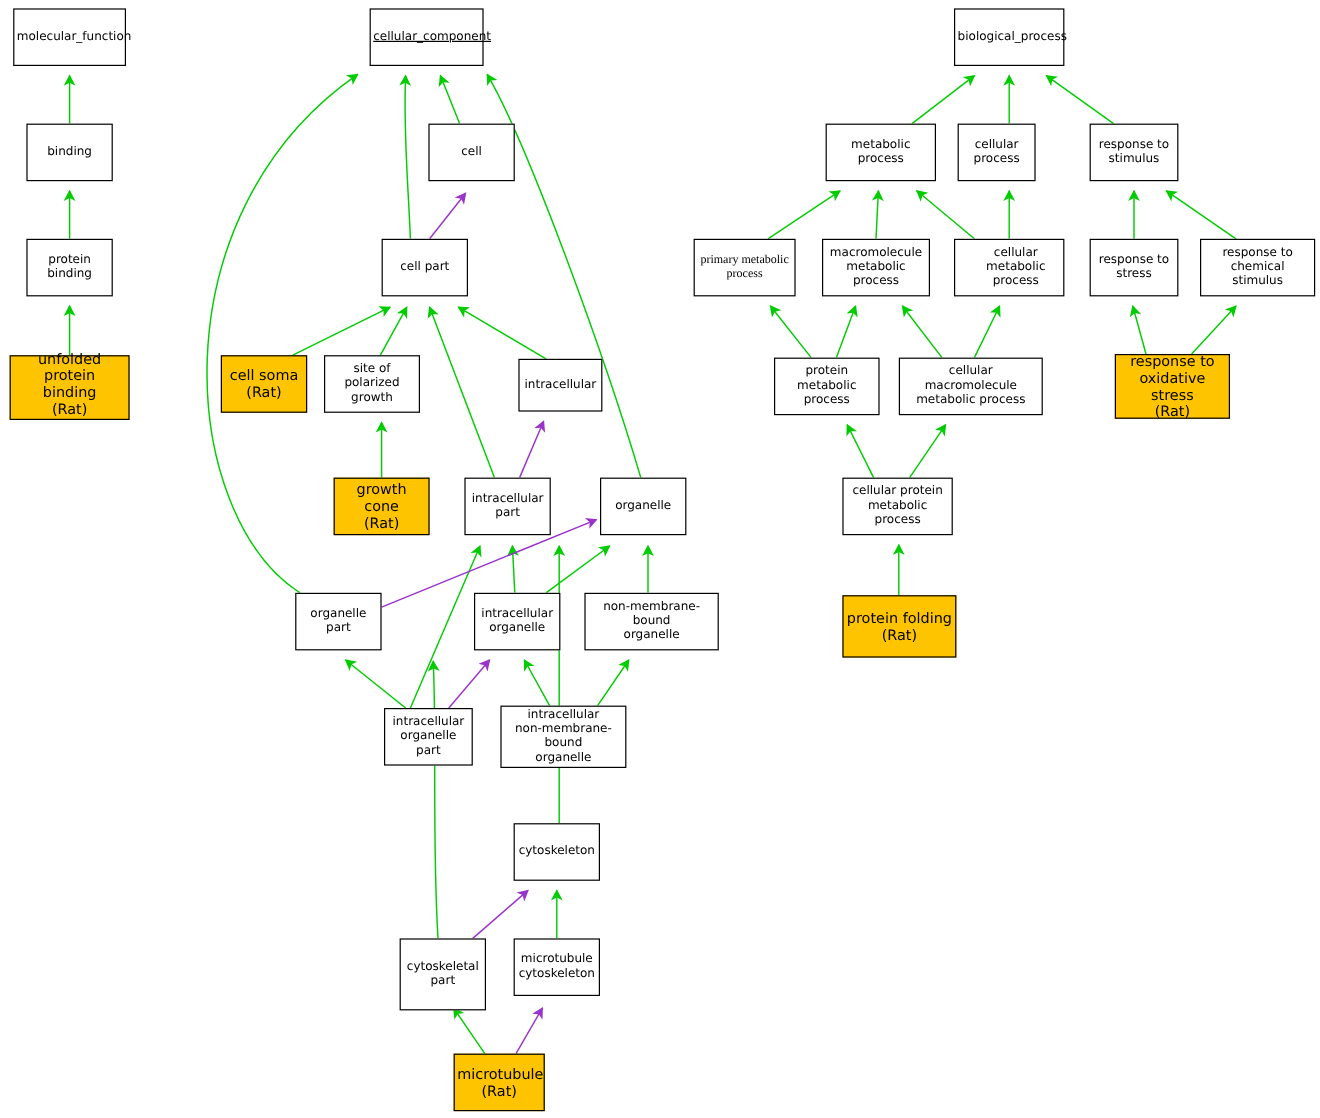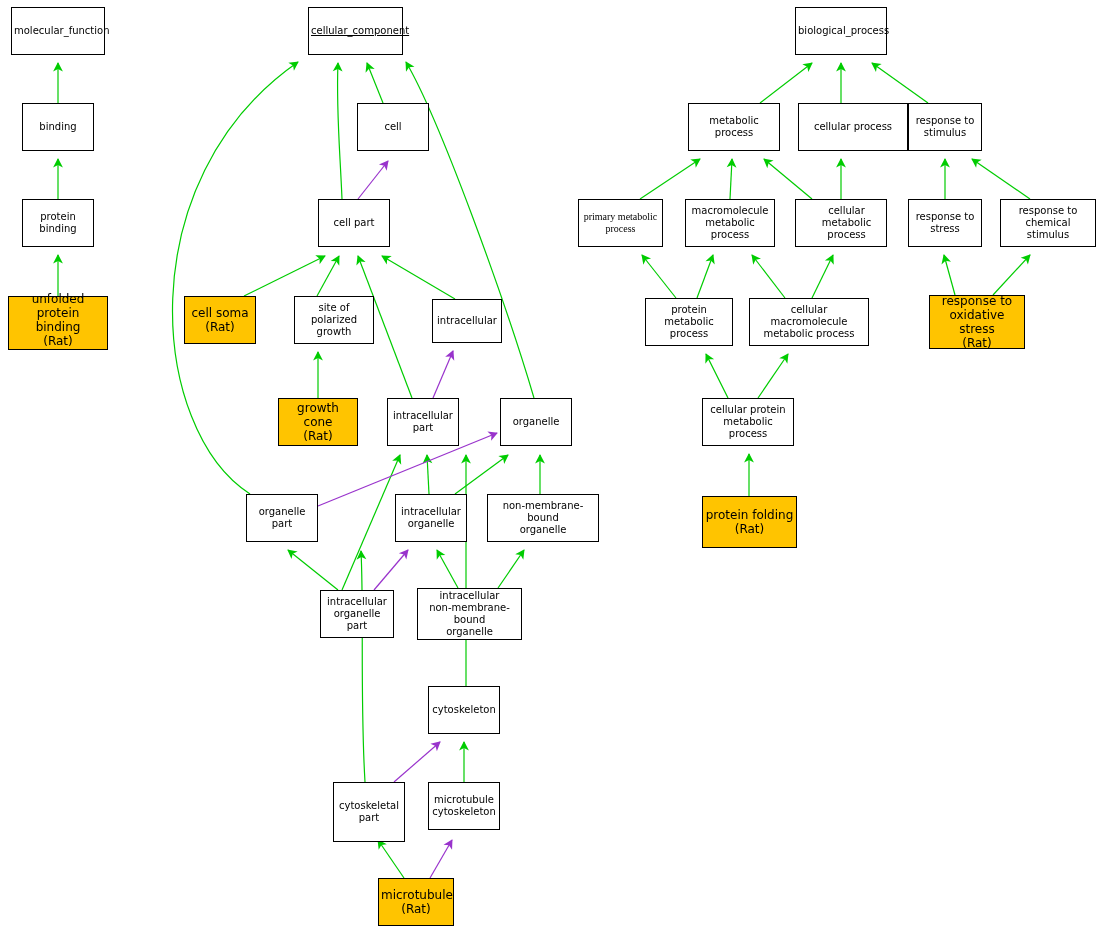--- a/index.html
+++ b/index.html
@@ -96,21 +96,21 @@
       <div class="node" style="left: 357px; top: 103px; width: 72px; height: 48px;">
         <span>cell</span>
       </div>
       <div class="node" style="left: 318px; top: 199px; width: 72px; height: 48px;">
         <span>cell part</span>
       </div>
       <div class="node term" style="left: 184px; top: 296px; width: 72px; height: 48px;">
         <span>cell soma
 (Rat)</span>
       </div>
-      <div class="node" style="left: 294px; top: 296px; width: 80px; height: 48px;">
+      <div class="node" style="left: 270px; top: 296px; width: 80px; height: 48px;">
         <span>site of polarized
 growth</span>
       </div>
       <div class="node" style="left: 432px; top: 299px; width: 70px; height: 44px;">
         <span>intracellular</span>
       </div>
       <div class="node term" style="left: 278px; top: 398px; width: 80px; height: 48px;">
         <span>growth cone
 (Rat)</span>
       </div>
@@ -155,21 +155,21 @@
       <div class="node term" style="left: 378px; top: 878px; width: 76px; height: 48px;">
         <span>microtubule
 (Rat)</span>
       </div>
       <div class="node" style="left: 795px; top: 7px; width: 92px; height: 48px;">
         <span>biological_process</span>
       </div>
       <div class="node" style="left: 688px; top: 103px; width: 92px; height: 48px;">
         <span>metabolic process</span>
       </div>
-      <div class="node" style="left: 798px; top: 103px; width: 110px; height: 48px;">
+      <div class="node" style="left: 798px; top: 103px; width: 65px; height: 48px;">
         <span>cellular process</span>
       </div>
       <div class="node" style="left: 908px; top: 103px; width: 74px; height: 48px;">
         <span>response to
 stimulus</span>
       </div>
       <div class="node" style="left: 578px; top: 199px; width: 85px; height: 48px; font-family: Liberation Serif, serif;">
         <span>primary metabolic
 process</span>
       </div>

